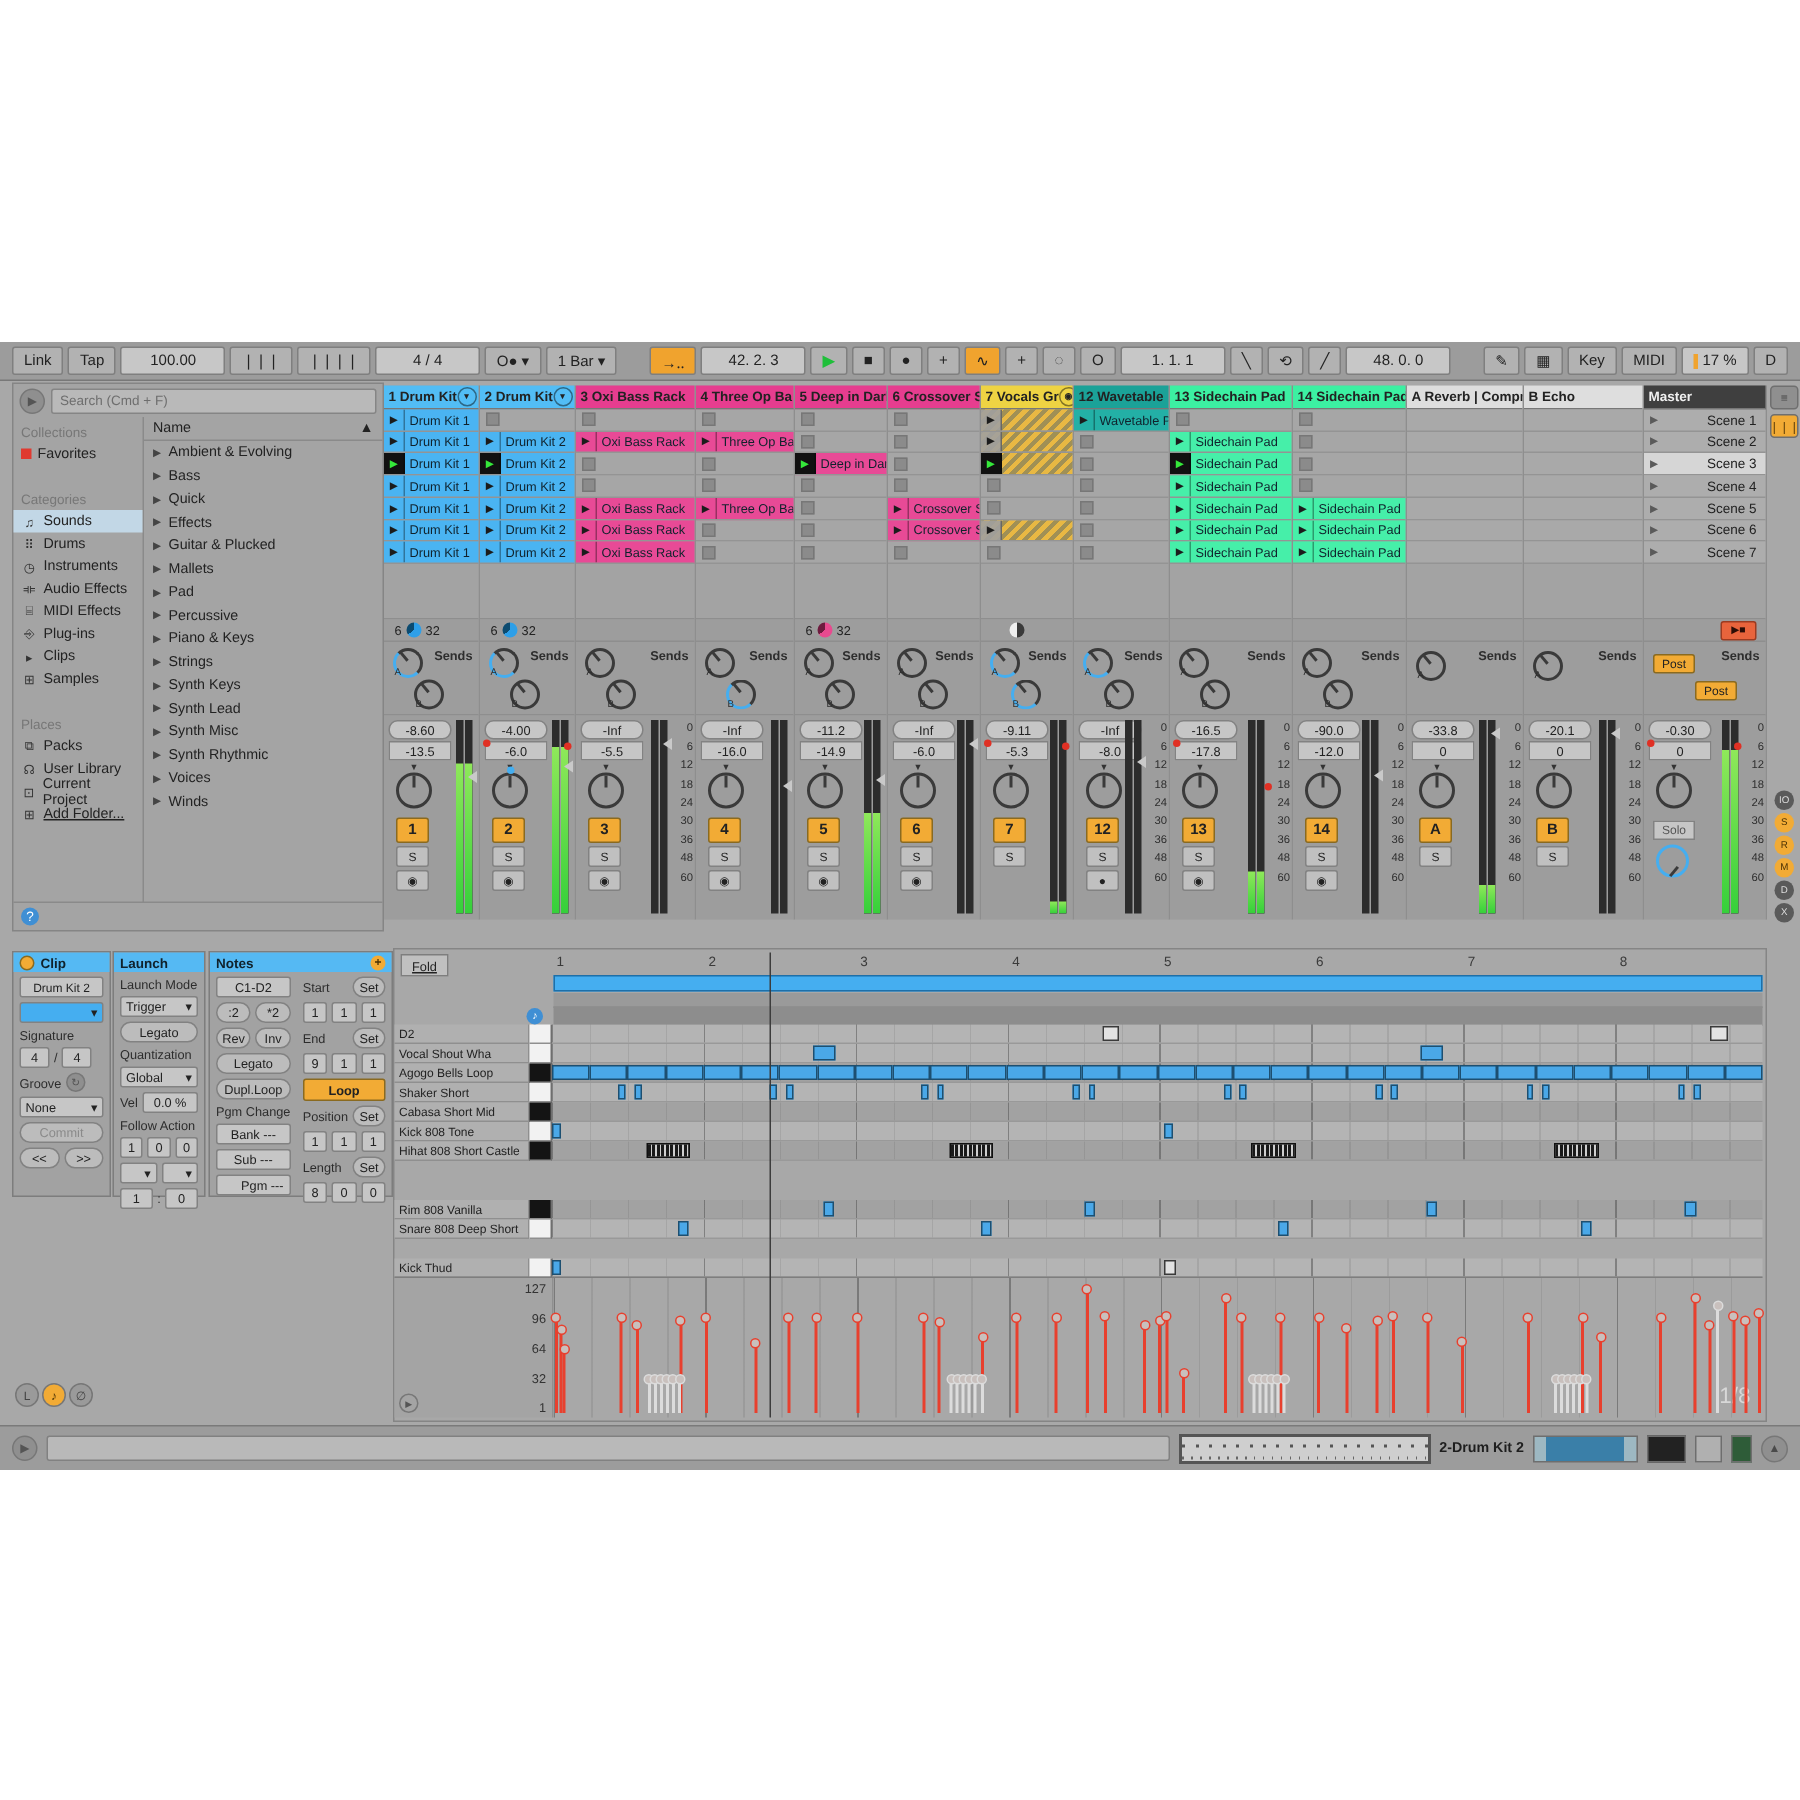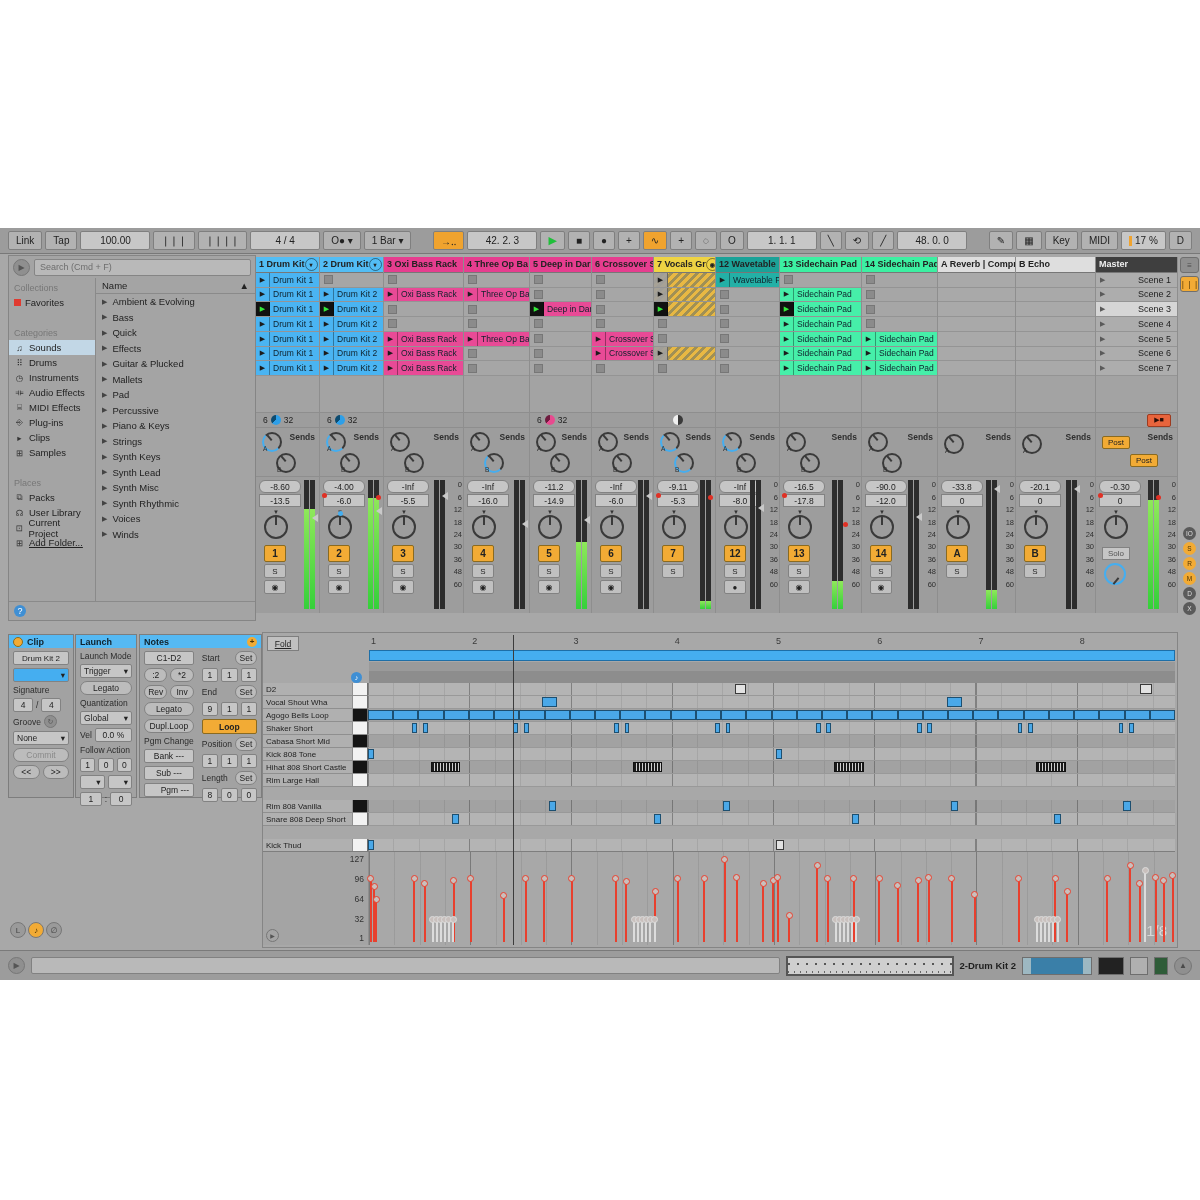--- a/index.html
+++ b/index.html
@@ -1546,25 +1546,20 @@
           <div class="mrow" style="top: 78px;">
             <div class="rname">Hihat 808 Short Castle</div>
             <div class="rkey" style="background: rgb(20, 20, 20);"></div>
             <div class="rgrid" style="background: repeating-linear-gradient(90deg, rgba(60, 60, 60, 0.35) 0px, rgba(60, 60, 60, 0.35) 1px, transparent 1px, transparent 101.25px), repeating-linear-gradient(90deg, rgba(60, 60, 60, 0.12) 0px, rgba(60, 60, 60, 0.12) 1px, transparent 1px, transparent 25.3125px) rgb(162, 162, 162);">
               <div class="roll" style="left: 7.8%; width: 3.4%;"></div>
               <div class="roll" style="left: 32.8%; width: 3.4%;"></div>
               <div class="roll" style="left: 57.8%; width: 3.4%;"></div>
               <div class="roll" style="left: 82.8%; width: 3.4%;"></div>
             </div>
           </div>
-          <div class="mrow" style="top: 91px;">
-            <div class="rname">Rim Large Hall</div>
-            <div class="rkey" style="background: rgb(242, 242, 242);"></div>
-            <div class="rgrid" style="background: repeating-linear-gradient(90deg, rgba(60, 60, 60, 0.35) 0px, rgba(60, 60, 60, 0.35) 1px, transparent 1px, transparent 101.25px), repeating-linear-gradient(90deg, rgba(60, 60, 60, 0.12) 0px, rgba(60, 60, 60, 0.12) 1px, transparent 1px, transparent 25.3125px) rgb(180, 180, 180);"></div>
-          </div>
           <div class="mrow" style="top: 117px;">
             <div class="rname">Rim 808 Vanilla</div>
             <div class="rkey" style="background: rgb(20, 20, 20);"></div>
             <div class="rgrid" style="background: repeating-linear-gradient(90deg, rgba(60, 60, 60, 0.35) 0px, rgba(60, 60, 60, 0.35) 1px, transparent 1px, transparent 101.25px), repeating-linear-gradient(90deg, rgba(60, 60, 60, 0.12) 0px, rgba(60, 60, 60, 0.12) 1px, transparent 1px, transparent 25.3125px) rgb(162, 162, 162);">
               <div class="note" style="left: 22.4%; width: 0.9%;"></div>
               <div class="note" style="left: 44%; width: 0.9%;"></div>
               <div class="note" style="left: 72.2%; width: 0.9%;"></div>
               <div class="note" style="left: 93.6%; width: 0.9%;"></div>
             </div>
           </div>

